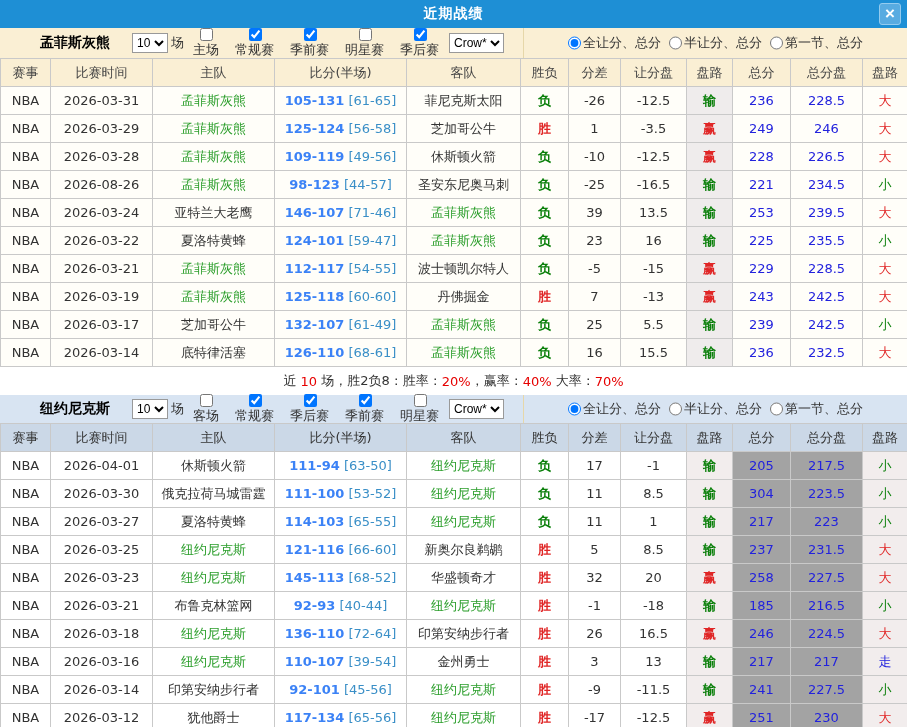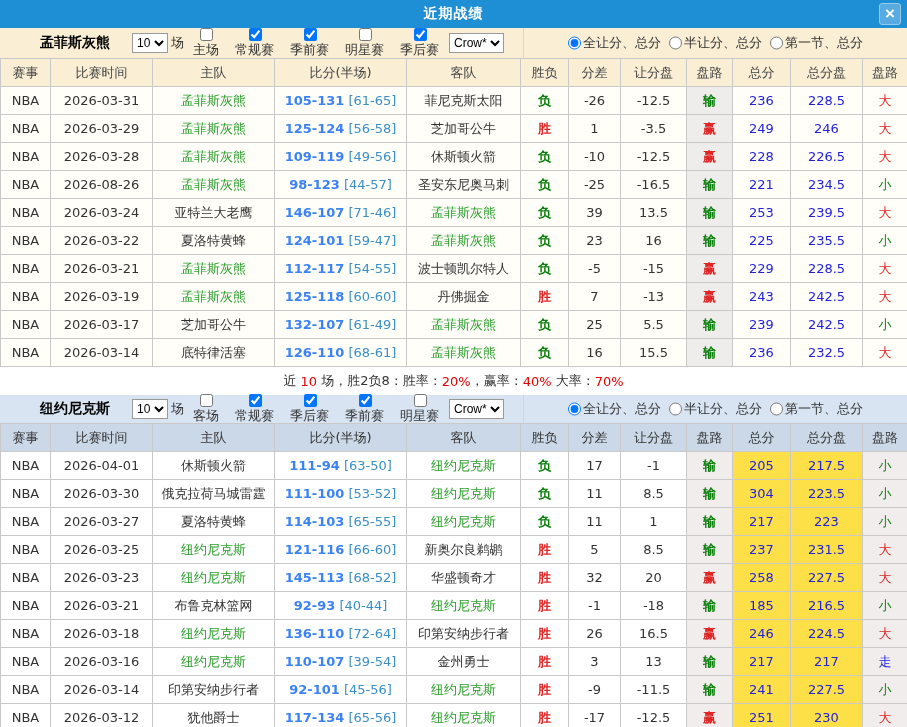--- a/index.html
+++ b/index.html
@@ -21,21 +21,21 @@
   .rad input{margin:0 2px 0 0;}
   table{border-collapse:collapse;width:907px;table-layout:fixed;}
   th,td{border:1px solid #C9C9C9;height:27px;text-align:center;white-space:nowrap;overflow:hidden;padding:0;font-size:13px;}
   th{font-weight:normal;color:#444;}
   .section.beige th{background:#FAEFD4;}
   .section.blue th{background:#CBD8E7;color:#333;}
   .section.beige td{background:#FFFEF9;}
   .section.blue td{background:#FFFFFF;}
   .section.beige td.c8{background:#EFECEC;}
   .section.blue td.c8,.section.blue td.c11{background:#F2EDED;}
-  .section.blue td.c9,.section.blue td.c10{background:#fde047;}
+  .section.blue td.c9,.section.blue td.c10{background:#a3a3a3;}
   .team-green{color:#2B9E2B;}
   .res-red{color:#E02626;font-weight:bold;}
   .res-green{color:#0A7F0A;font-weight:bold;}
   .ou-red{color:#E02626;}
   .ou-green{color:#0A7F0A;}
   .ou-blue{color:#2222DD;}
   .blue-num{color:#2222DD;}
   .score-b{font-weight:bold;color:#3b82f6;}
   .half{color:#3A8FC7;text-align:center;}
   .summary{height:28px;display:flex;align-items:center;justify-content:center;background:#fff;}

